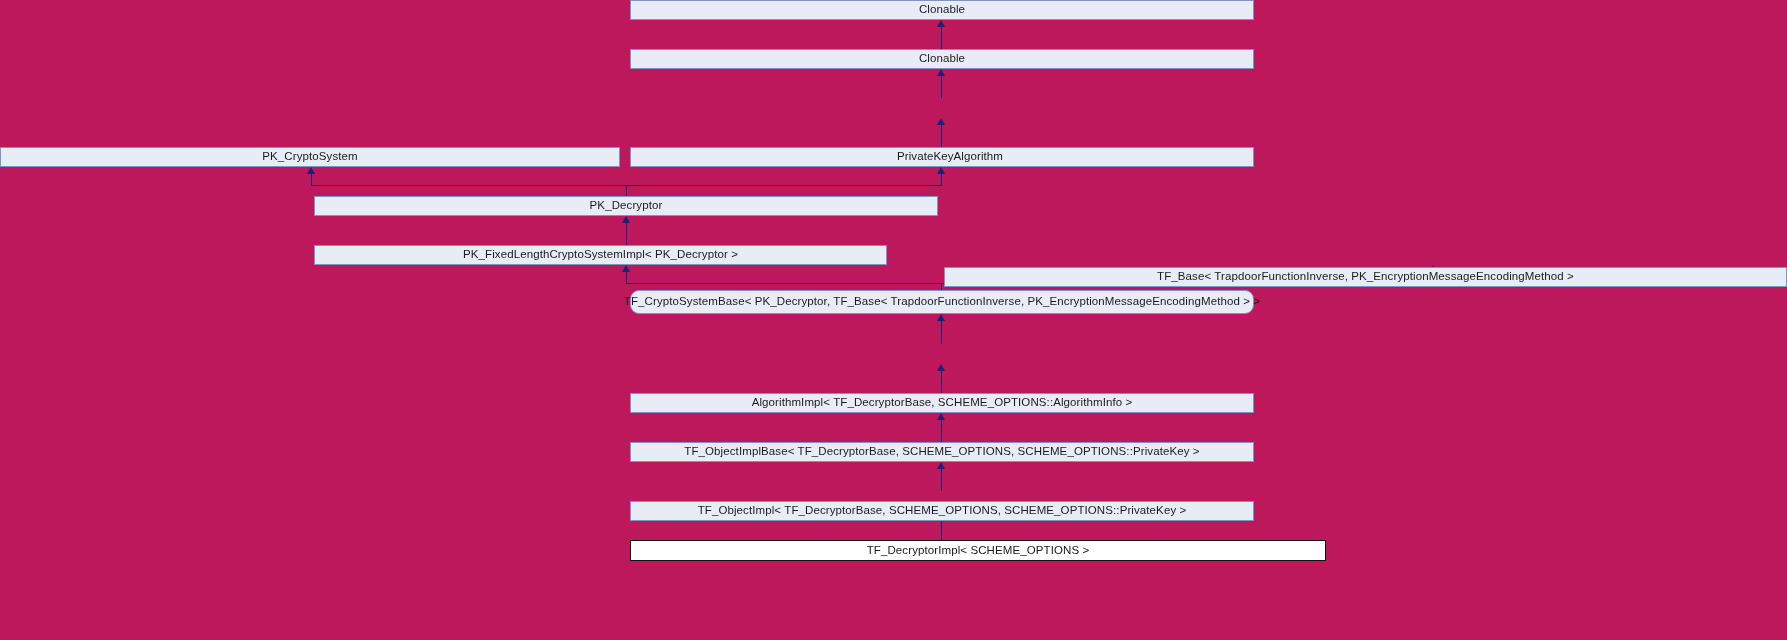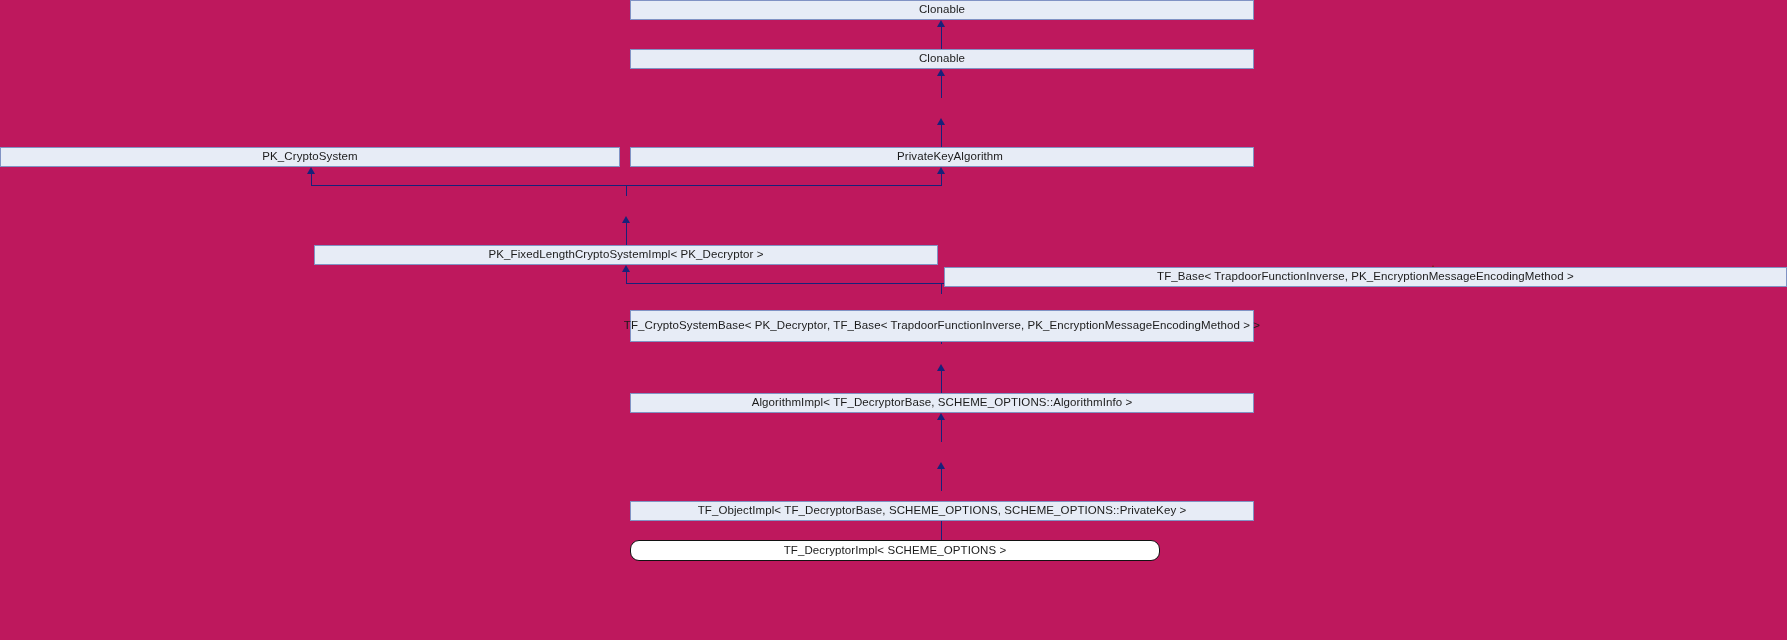--- a/index.html
+++ b/index.html
@@ -123,40 +123,46 @@
 
 
   <div class="node" style="left:0px; top:147px; width:620px; height:20px;text-align:center;">
     <span class="node-label">PK_CryptoSystem</span>
   </div>
 
   <div class="node" style="left:630px; top:147px; width:624px; height:20px;padding-left:16px;">
     <span class="node-label">PrivateKeyAlgorithm</span>
   </div>
 
+  <div class="node" style="left:314px; top:196px; width:624px; height:20px;">
+    <span class="node-label">PK_Decryptor</span>
+  </div>
 
-  <div class="node" style="left:314px; top:245px; width:624px; height:20px;">
+  <div class="node" style="left:314px; top:245px; width:573px; height:20px;">
     <span class="node-label">PK_FixedLengthCryptoSystemImpl&lt; PK_Decryptor &gt;</span>
   </div>
 
   <div class="node" style="left:944px; top:245px; width:843px; height:20px;margin-top:22px;">
     <span class="node-label">TF_Base&lt; TrapdoorFunctionInverse, PK_EncryptionMessageEncodingMethod &gt;</span>
   </div>
 
-  <div class="node" style="left:630px; top:310px; width:624px; height:32px;">
+  <div class="node" style="left:630px; top:290px; width:624px; height:24px;border-radius:9px;">
     <span class="node-label">TF_CryptoSystemBase&lt; PK_Decryptor, TF_Base&lt; TrapdoorFunctionInverse, PK_EncryptionMessageEncodingMethod &gt; &gt;</span>
   </div>
 
 
   <div class="node" style="left:630px; top:393px; width:624px; height:20px;">
     <span class="node-label">AlgorithmImpl&lt; TF_DecryptorBase, SCHEME_OPTIONS::AlgorithmInfo &gt;</span>
   </div>
 
+  <div class="node" style="left:630px; top:442px; width:624px; height:20px;">
+    <span class="node-label">TF_ObjectImplBase&lt; TF_DecryptorBase, SCHEME_OPTIONS, SCHEME_OPTIONS::PrivateKey &gt;</span>
+  </div>
 
   <div class="node" style="left:630px; top:491px; width:624px; height:20px;margin-top:10px;">
     <span class="node-label">TF_ObjectImpl&lt; TF_DecryptorBase, SCHEME_OPTIONS, SCHEME_OPTIONS::PrivateKey &gt;</span>
   </div>
 
-  <div class="node focus" style="left:630px; top:540px; width:530px; height:21px;border-radius:9px;">
+  <div class="node focus" style="left:630px; top:540px; width:696px; height:21px;">
     <span class="node-label">TF_DecryptorImpl&lt; SCHEME_OPTIONS &gt;</span>
   </div>
 
 </div>
 
 </body></html>

